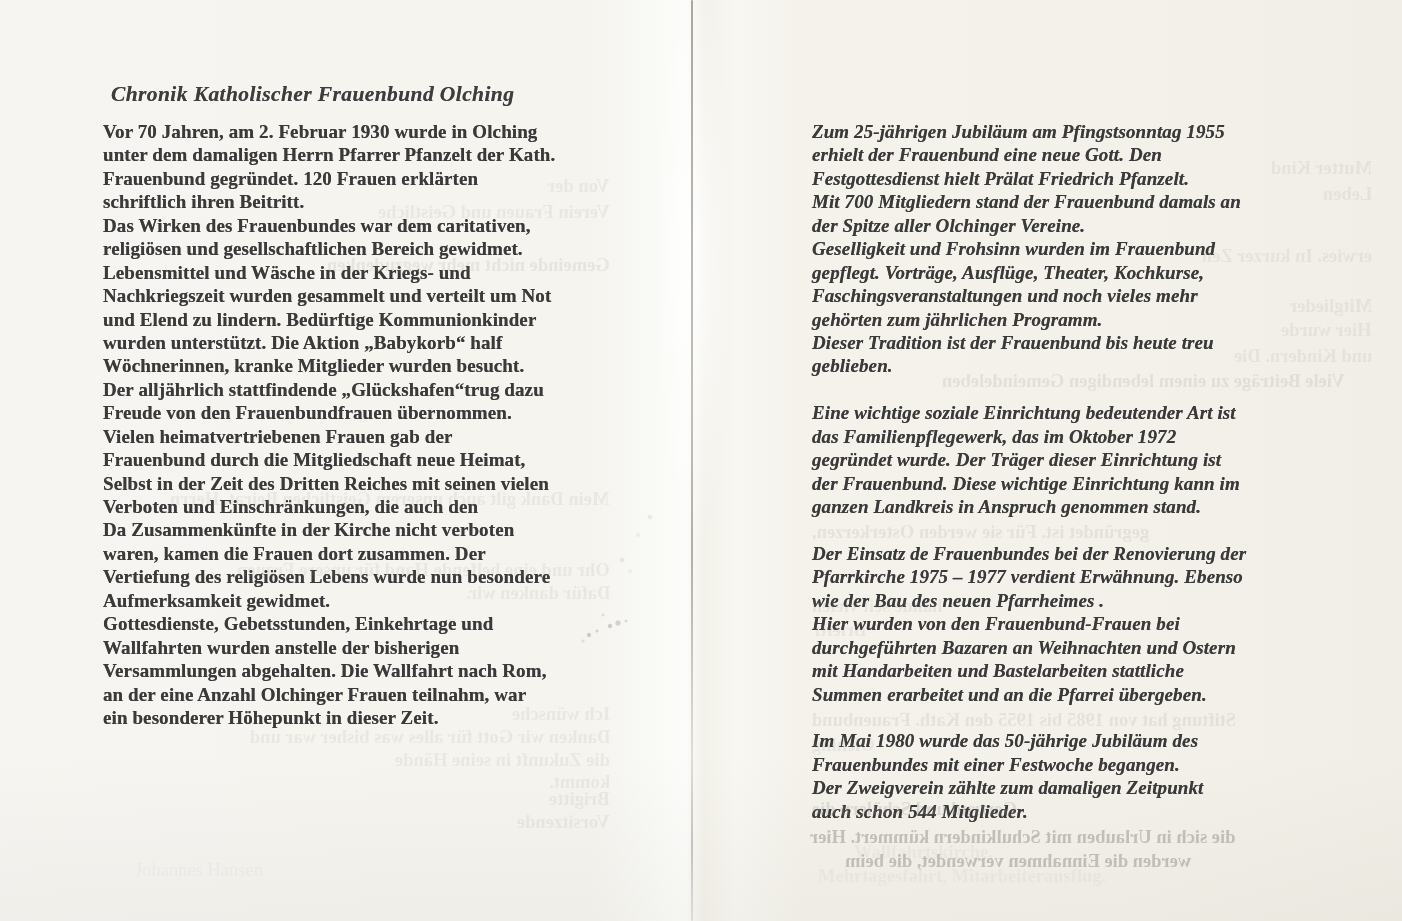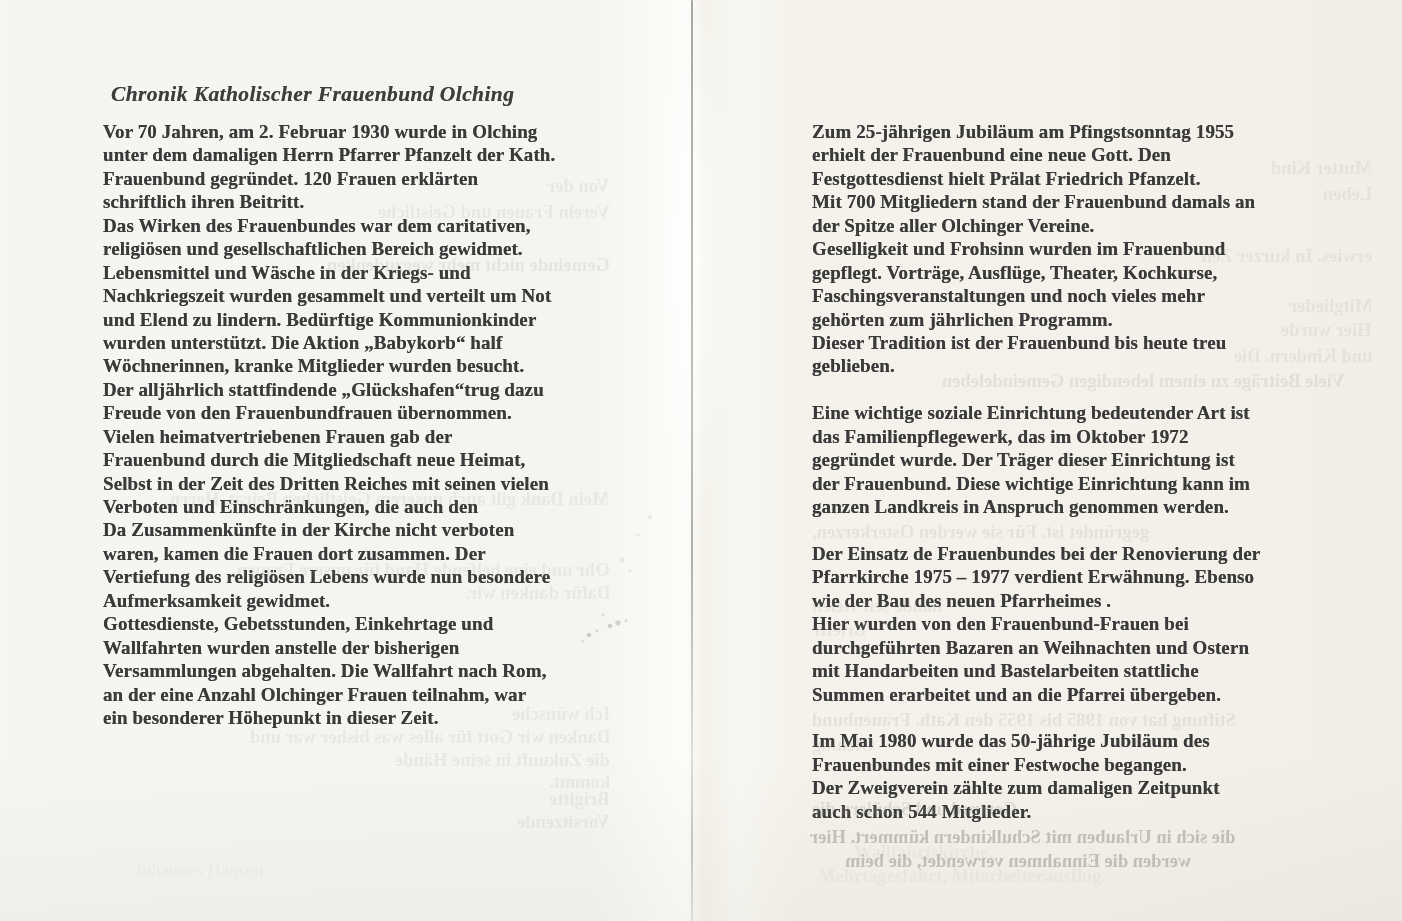--- a/index.html
+++ b/index.html
@@ -35,21 +35,21 @@
   }
   .page-title{
     position:absolute;left:103px;top:74px;margin:8px;
     font-size:21.5px;font-weight:700;font-style:italic;
     letter-spacing:.4px;color:#3d3d3d;
     text-shadow:0 0 .4px rgba(61,61,61,.7);
     white-space:pre;
   }
   .body-col{position:absolute;top:121px;}
   .body-left{left:103px;width:520px;}
-  .body-right{left:812px;width:540px;}
+  .body-right{left:812px;width:540px;font-style:italic;}
   .line{
     height:23.45px;font-size:19px;font-weight:700;color:#3a3a3a;
     letter-spacing:.1px;white-space:pre;
     text-shadow:0 0 .45px rgba(58,58,58,.75);
   }
   
   .g{
     position:absolute;font-size:18.5px;font-weight:700;color:#8f8e85;
     opacity:.12;filter:blur(.5px);white-space:pre;transform:scaleX(-1);
     pointer-events:none;
@@ -174,21 +174,21 @@
         <div class="line">gepflegt. Vorträge, Ausflüge, Theater, Kochkurse,</div>
         <div class="line">Faschingsveranstaltungen und noch vieles mehr</div>
         <div class="line">gehörten zum jährlichen Programm.</div>
         <div class="line">Dieser Tradition ist der Frauenbund bis heute treu</div>
         <div class="line">geblieben.</div>
         <div class="line"></div>
         <div class="line">Eine wichtige soziale Einrichtung bedeutender Art ist</div>
         <div class="line">das Familienpflegewerk, das im Oktober 1972</div>
         <div class="line">gegründet wurde. Der Träger dieser Einrichtung ist</div>
         <div class="line">der Frauenbund. Diese wichtige Einrichtung kann im</div>
-        <div class="line">ganzen Landkreis in Anspruch genommen werden.</div>
+        <div class="line">ganzen Landkreis in Anspruch genommen stand.</div>
         <div class="line"></div>
         <div class="line">Der Einsatz de Frauenbundes bei der Renovierung der</div>
         <div class="line">Pfarrkirche 1975 – 1977 verdient Erwähnung. Ebenso</div>
         <div class="line">wie der Bau des neuen Pfarrheimes .</div>
         <div class="line">Hier wurden von den Frauenbund-Frauen bei</div>
         <div class="line">durchgeführten Bazaren an Weihnachten und Ostern</div>
         <div class="line">mit Handarbeiten und Bastelarbeiten stattliche</div>
         <div class="line">Summen erarbeitet und an die Pfarrei übergeben.</div>
         <div class="line"></div>
         <div class="line">Im Mai 1980 wurde das 50-jährige Jubiläum des</div>

